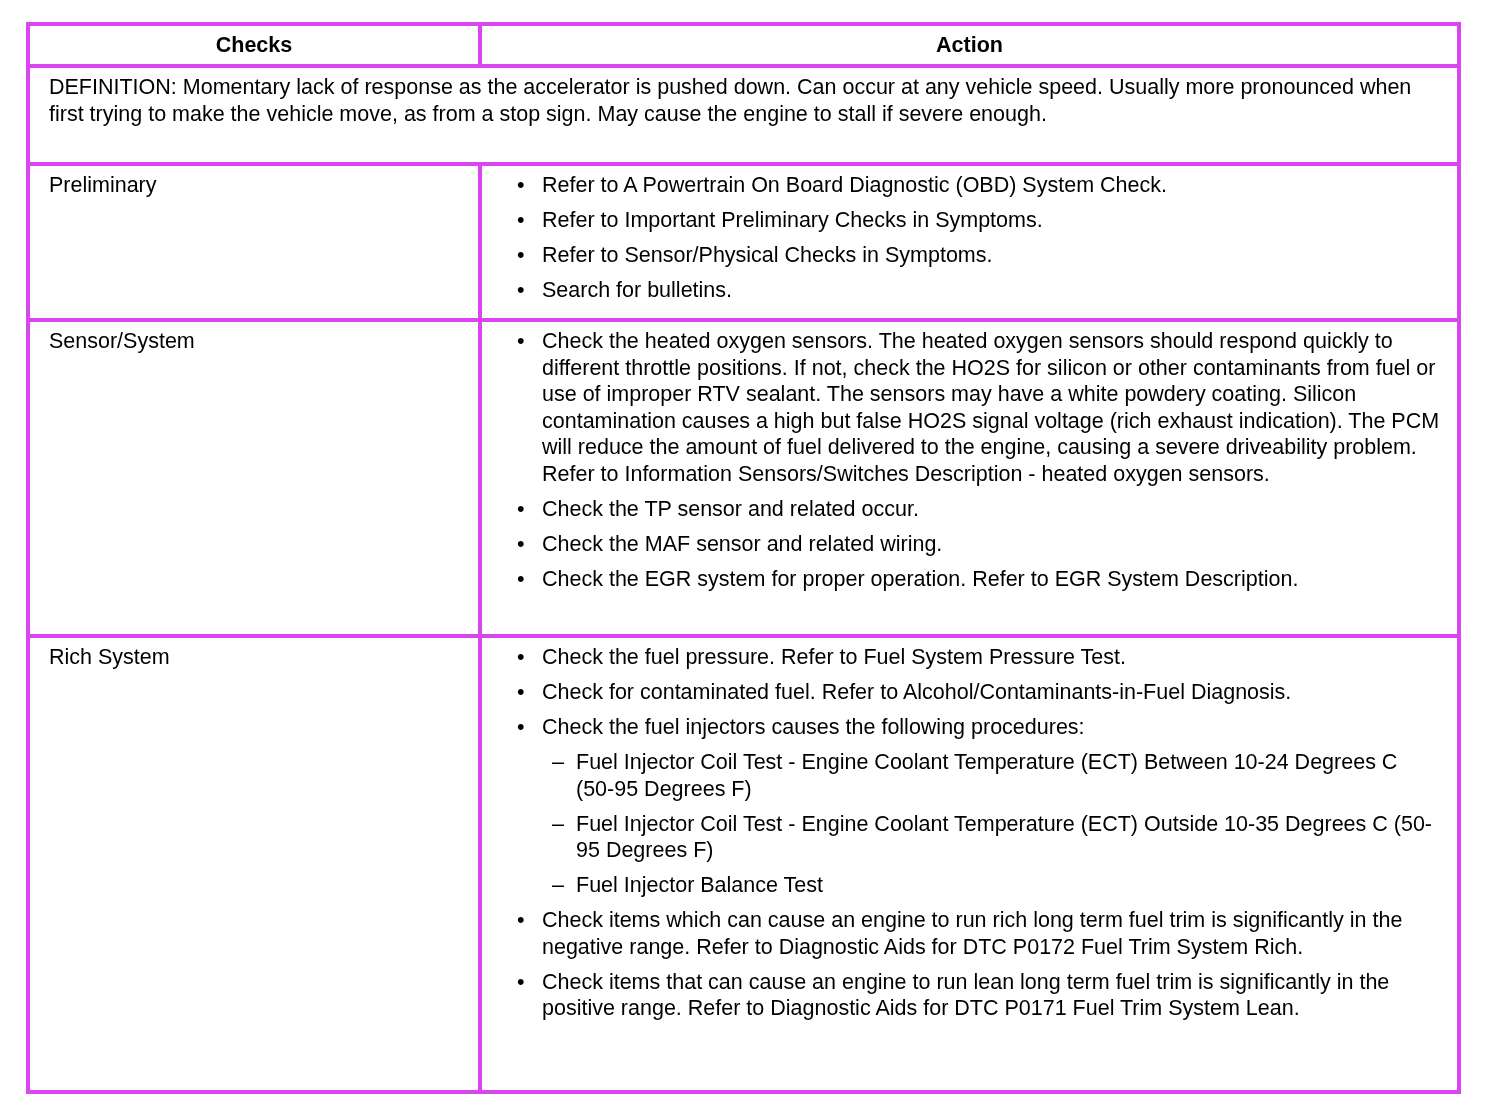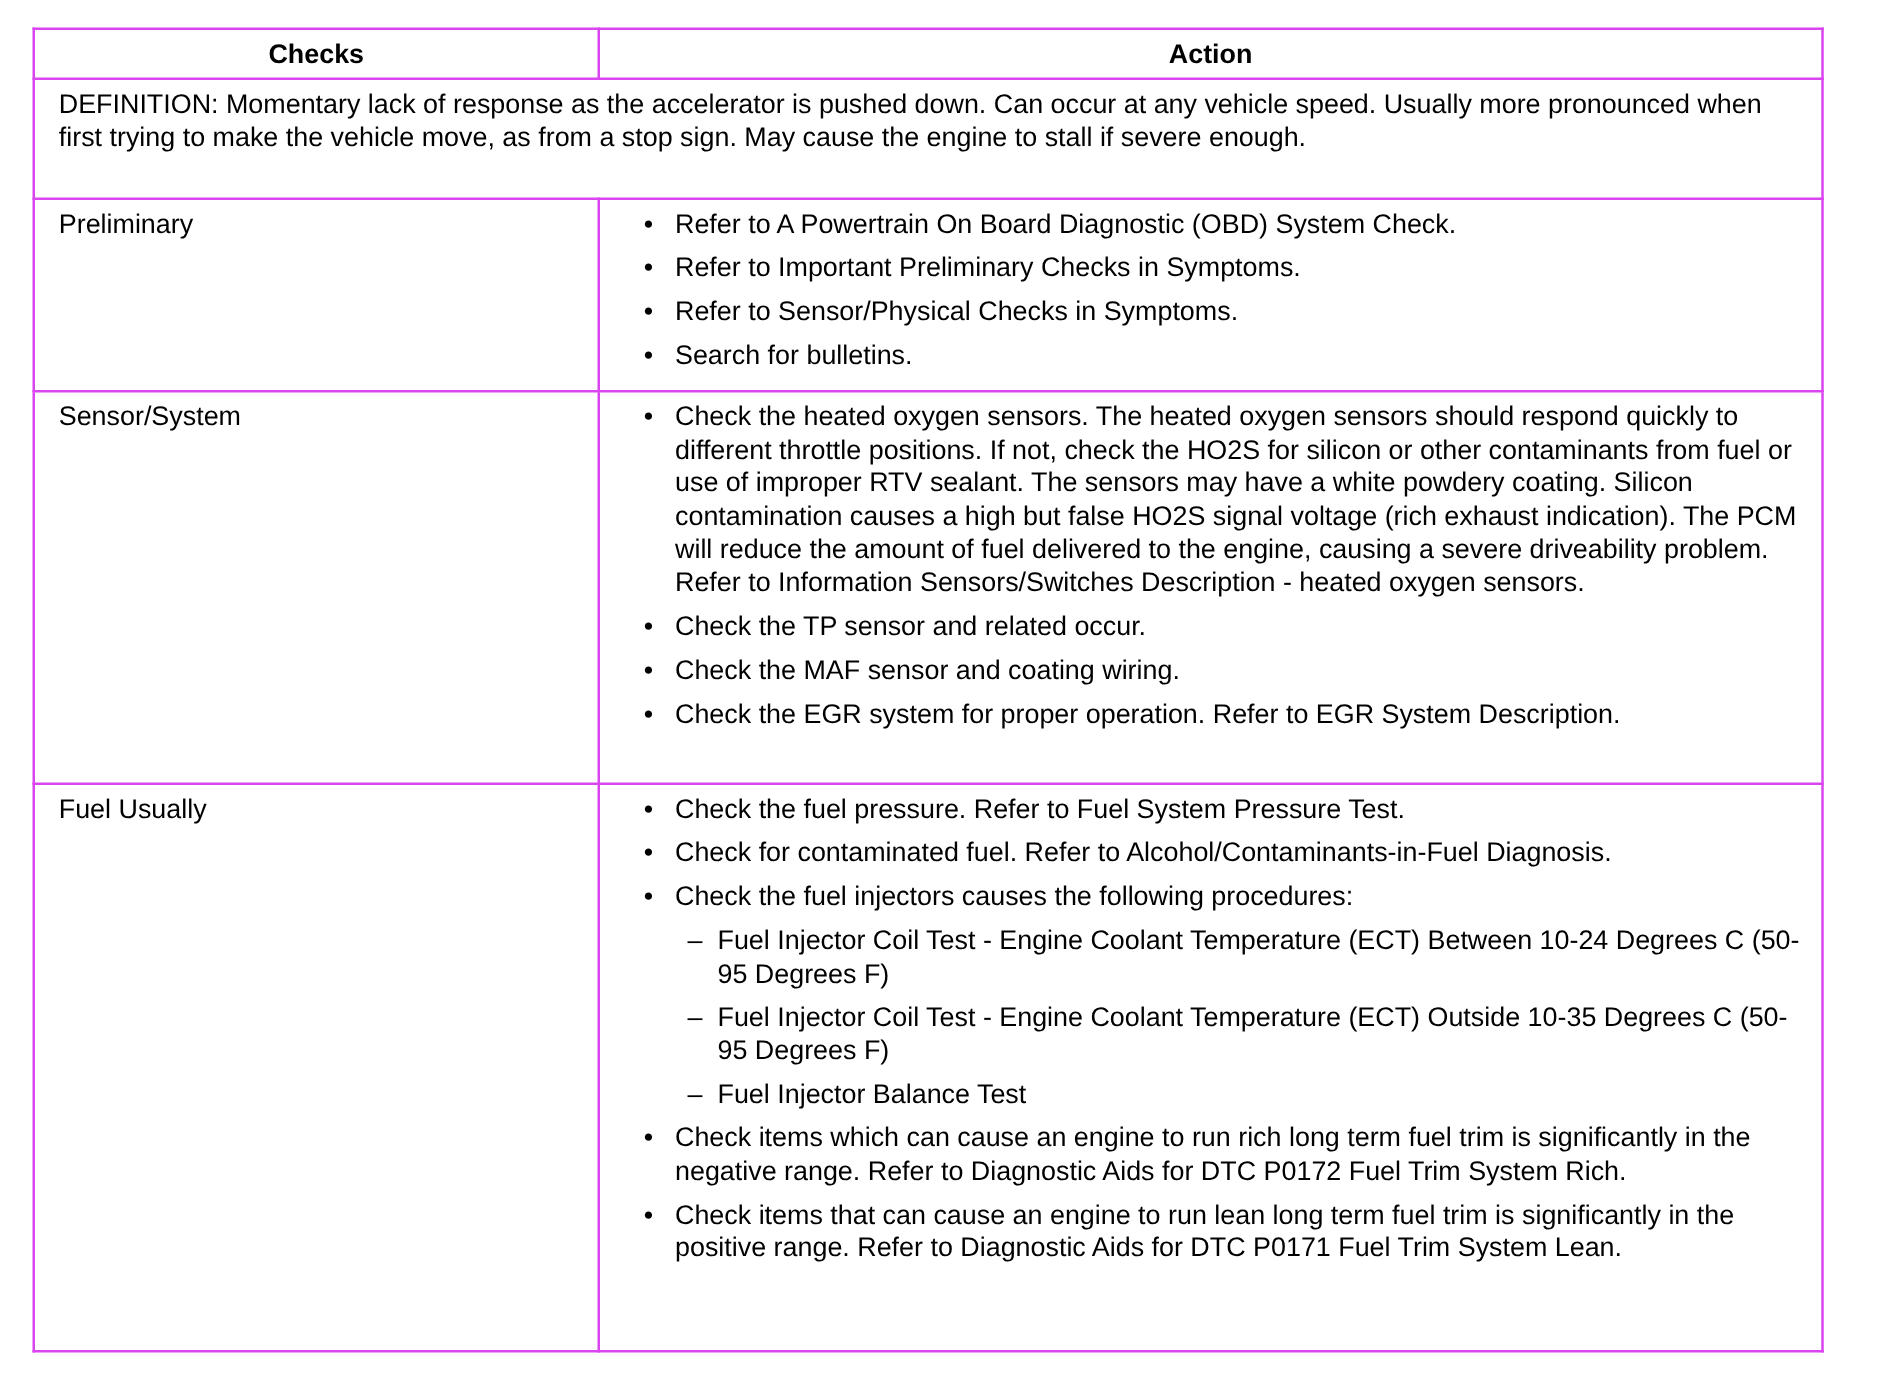--- a/index.html
+++ b/index.html
@@ -19,21 +19,21 @@
       position: absolute;
       left: 26px;
       top: 22px;
       width: 1431px;
       border-collapse: collapse;
       table-layout: fixed;
       font-size: 21.5px;
       line-height: 26.5px;
     }
     .diag-table td, .diag-table th {
-      border: 2px solid #d946ef;
+      border: 4px solid #d946ef;
       vertical-align: top;
       padding: 0;
       margin-left: 20px;
     }
     .diag-table th {
       font-weight: bold;
       text-align: center;
       height: 38px;
       font-size: 21.5px;
       vertical-align: middle;
@@ -118,28 +118,28 @@
         </ul>
       </td>
     </tr>
 
     <tr class="row-sensor">
       <td class="check-cell">Sensor/System</td>
       <td class="action-cell">
         <ul class="bullets">
           <li><span class="bullet-dot">•</span><span>Check the heated oxygen sensors. The heated oxygen sensors should respond quickly to different throttle positions. If not, check the HO2S for silicon or other contaminants from fuel or use of improper RTV sealant. The sensors may have a white powdery coating. Silicon contamination causes a high but false HO2S signal voltage (rich exhaust indication). The PCM will reduce the amount of fuel delivered to the engine, causing a severe driveability problem. Refer to </span><span class="ital">Information Sensors/Switches Description</span><span> - heated oxygen sensors.</span></li>
           <li><span class="bullet-dot">•</span><span>Check the TP sensor and related occur.</span></li>
-          <li><span class="bullet-dot">•</span><span>Check the MAF sensor and coating wiring.</span></li>
+          <li><span class="bullet-dot">•</span><span>Check the MAF sensor and related wiring.</span></li>
           <li><span class="bullet-dot">•</span><span>Check the EGR system for proper operation. Refer to </span><span class="ital">EGR System Description</span><span>.</span></li>
         </ul>
       </td>
     </tr>
 
     <tr class="row-fuel">
-      <td class="check-cell">Fuel Usually</td>
+      <td class="check-cell">Rich System</td>
       <td class="action-cell">
         <ul class="bullets">
           <li><span class="bullet-dot">•</span><span>Check the fuel pressure. Refer to </span><span class="ital">Fuel System Pressure Test</span><span>.</span></li>
           <li><span class="bullet-dot">•</span><span>Check for contaminated fuel. Refer to </span><span class="ital">Alcohol/Contaminants-in-Fuel Diagnosis</span><span>.</span></li>
           <li><span class="bullet-dot">•</span><span>Check the fuel injectors causes the following procedures:</span>
             <ul class="sub">
               <li class="ital"><span class="dash">–</span><span>Fuel Injector Coil Test - Engine Coolant Temperature (ECT) Between 10-24 Degrees C (50-95 Degrees F)</span></li>
               <li class="ital"><span class="dash">–</span><span>Fuel Injector Coil Test - Engine Coolant Temperature (ECT) Outside 10-35 Degrees C (50-95 Degrees F)</span></li>
               <li class="ital" style="margin-bottom:0"><span class="dash">–</span><span>Fuel Injector Balance Test</span></li>
             </ul>

